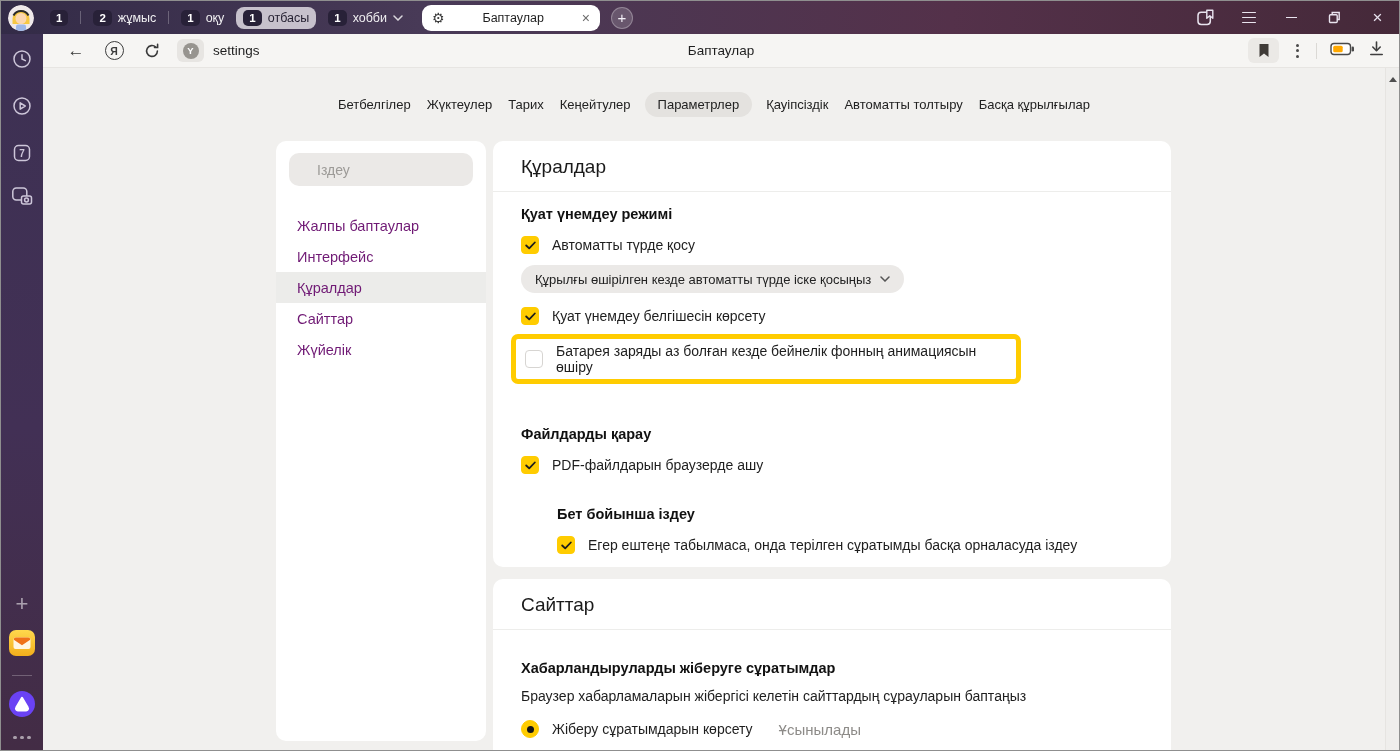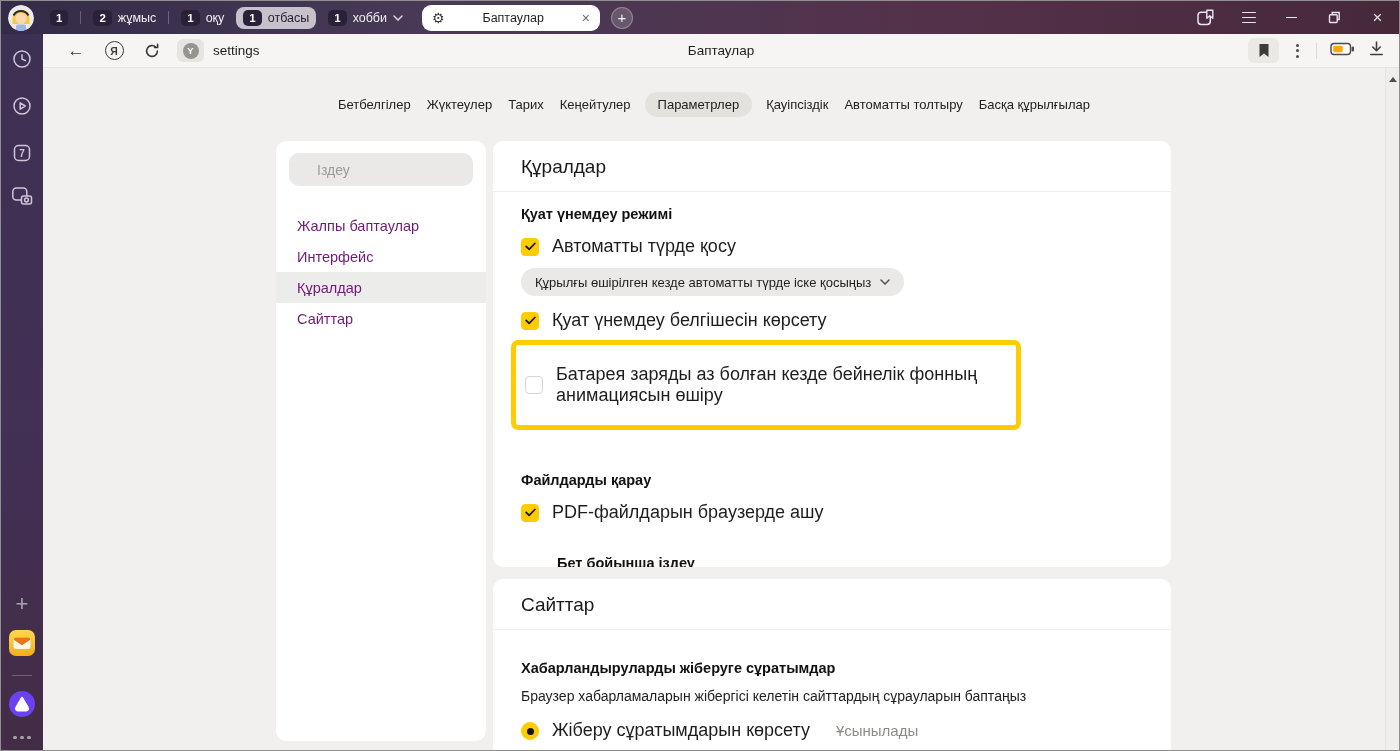--- a/index.html
+++ b/index.html
@@ -88,30 +88,30 @@
   .set-item { padding:7.5px 21px; font-size:14.5px; color:#701a75; cursor:default; }
   .set-item.selected { background:#ececea; }
 
   .card { position:absolute; left:450px; width:678px; background:#fff; border-radius:10px; overflow:hidden; }
   .card1 { top:73px; height:426px; }
   .card2 { top:511px; height:280px; }
   .card-title { padding:15px 28px 13px; font-size:19px; color:#1a1a1a; border-bottom:1px solid #ededeb; }
   .card-body { padding:14px 28px 0; }
   .subheading { font-size:14.5px; font-weight:bold; color:#111; }
   .crow { display:flex; align-items:center; gap:13px; margin-top:14px; }
-  .crow-label { font-size:18px; color:#1e1e1e; }
+  .crow-label { font-size:14px; color:#1e1e1e; }
   .checkbox { width:18px; height:18px; border-radius:4px; border:1.5px solid #d7d5d2; background:#fff;
     display:flex; align-items:center; justify-content:center; flex:none; }
   .checkbox svg { display:none; }
   .checkbox.checked { background:var(--accent-yellow,#ffcc00); border-color:var(--accent-yellow,#ffcc00); }
   .checkbox.checked svg { display:block; }
   .dropdown { display:inline-flex; align-items:center; gap:9px; margin-top:11px; background:#ebe9e7;
     border-radius:14px; height:28px; padding:0 14px; font-size:13px; color:#222; }
   .highlight-row { margin:9px 0 0 -10px; width:510px; border:5px solid var(--highlight-gold,#ffcc00);
-    border-radius:7px; background:#fff; display:flex; align-items:center; gap:13px; padding:19px 9px; }
+    border-radius:7px; background:#fff; display:flex; align-items:center; gap:13px; padding:4px 9px; }
   .mt-lg { margin-top:42px; }
   .subsection { margin:32px 0 0 36px; }
   .radio { width:18px; height:18px; border-radius:50%; border:1.5px solid #d7d5d2; background:#fff;
     position:relative; flex:none; }
   .radio.checked { background:var(--accent-yellow,#ffcc00); border-color:var(--accent-yellow,#ffcc00); }
   .radio.checked::after { content:""; position:absolute; left:5px; top:5px; width:7px; height:7px;
     border-radius:50%; background:#151515; }
   .badge-recommended { color:#8d8b88; font-size:15px; margin-left:13px; }
   .desc-text { font-size:14px; color:#1e1e1e; margin-top:12px; }
 
@@ -333,20 +333,21 @@
 
         <div class="set-sidebar">
           <div class="search-box">
             <input placeholder="Іздеу" style="">
           </div>
           <div class="set-items">
             <div class="set-item">Жалпы баптаулар</div>
             <div class="set-item">Интерфейс</div>
             <div class="set-item selected">Құралдар</div>
             <div class="set-item">Сайттар</div>
+            <div class="set-item">Жүйелік</div>
           </div>
         </div>
 
         <div class="card card1">
           <div class="card-title">Құралдар</div>
           <div class="card-body">
             <div class="subheading">Қуат үнемдеу режимі</div>
 
             <div class="crow">
               <span class="checkbox checked">

